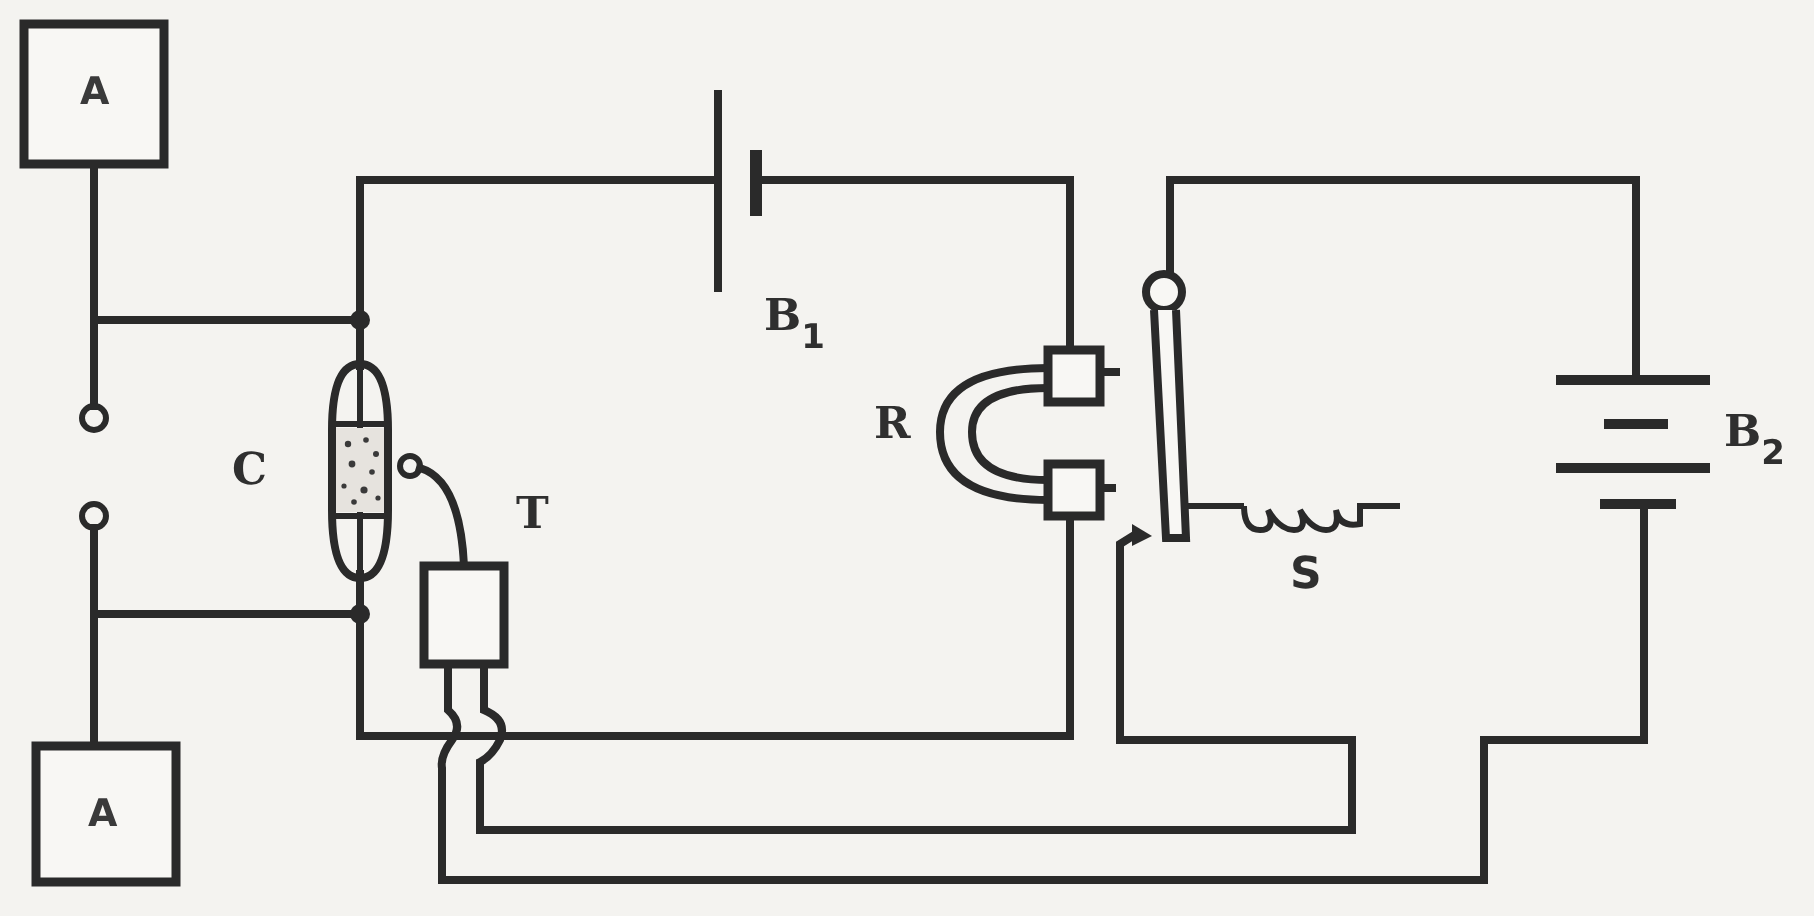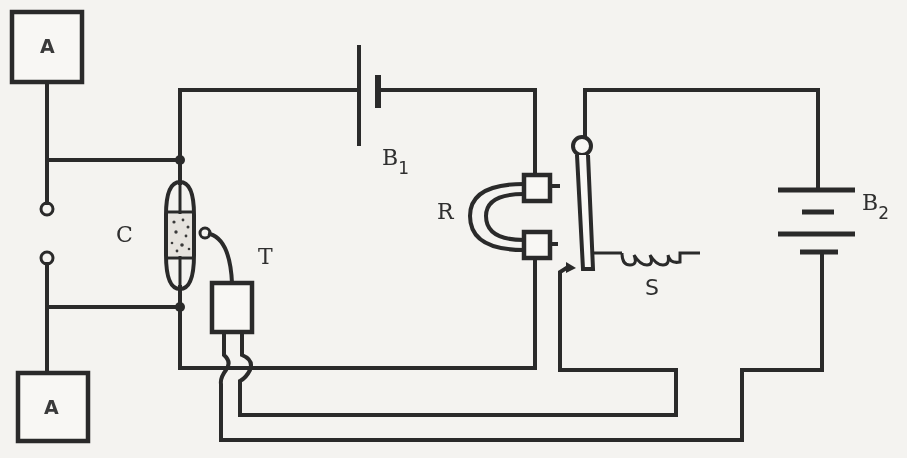--- a/index.html
+++ b/index.html
@@ -1,21 +1,21 @@
 <!DOCTYPE html>
 <html><head>
   <meta charset="utf-8">
   <style>
     html, body { margin: 0; padding: 0; background: #f4f3f0; }
     body { width: 907px; height: 458px; position: relative; overflow: hidden; }
     #diagram { position: absolute; left: 0; top: 0; width: 907px; height: 458px; }
     .wire { fill: none; stroke: #2a2a2a; stroke-width: 4; stroke-linecap: square; stroke-linejoin: miter; }
     .thin { fill: none; stroke: #2a2a2a; stroke-width: 3; }
     .box { fill: #f8f7f4; stroke: #2a2a2a; stroke-width: 4.5; }
-    .lbl { position: absolute; font-family: "DejaVu Serif", serif; font-weight: normal; color: #2f2f2f; font-size: 22px; line-height: 1; }
+    .lbl { position: absolute; font-family: "DejaVu Serif", serif; font-weight: bold; color: #2f2f2f; font-size: 22px; line-height: 1; }
     .boxlbl { position: absolute; font-family: "DejaVu Sans", sans-serif; font-weight: bold; color: #3a3a3a; font-size: 19px; line-height: 1; }
     .sub { font-size: 17px; font-family: "DejaVu Sans", sans-serif; position: relative; top: 9px; }
   </style>
 </head>
 <body>
 
 <svg id="diagram" viewBox="0 0 907 458" xmlns="http://www.w3.org/2000/svg">
 
   <rect class="box" x="12" y="12" width="70" height="70"></rect>
 
@@ -105,13 +105,13 @@
   </g>
 </svg>
 
 <div class="boxlbl" style="left:40px; top:37px;">A</div>
 <div class="boxlbl" style="left:44px; top:398px;">A</div>
 <div class="lbl" style="left:116px; top:224px;">C</div>
 <div class="lbl" style="left:258px; top:246px;">T</div>
 <div class="lbl" style="left:437px; top:201px;"><span>R</span></div>
 <div class="lbl" style="left:645px; top:277px; font-family:'DejaVu Sans', sans-serif;">S</div>
 <div class="lbl" style="left:382px; top:147px;"><span>B</span><span class="sub">1</span></div>
-<div class="lbl" style="left:862px; top:192px;"><span>B</span><span class="sub">2</span></div>
+<div class="lbl" style="left:862px; top:205px;"><span>B</span><span class="sub">2</span></div>
 
 </body></html>

